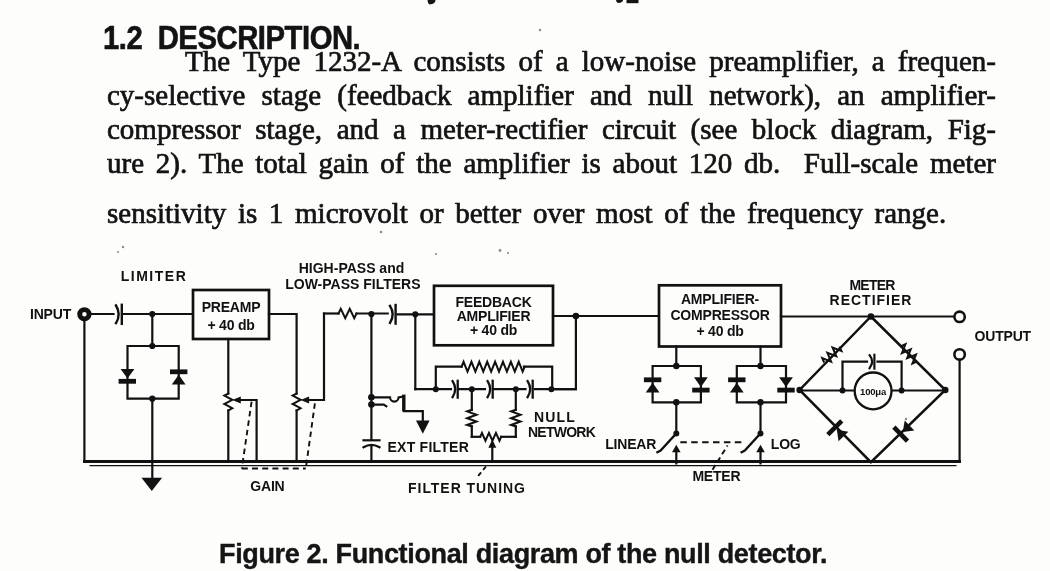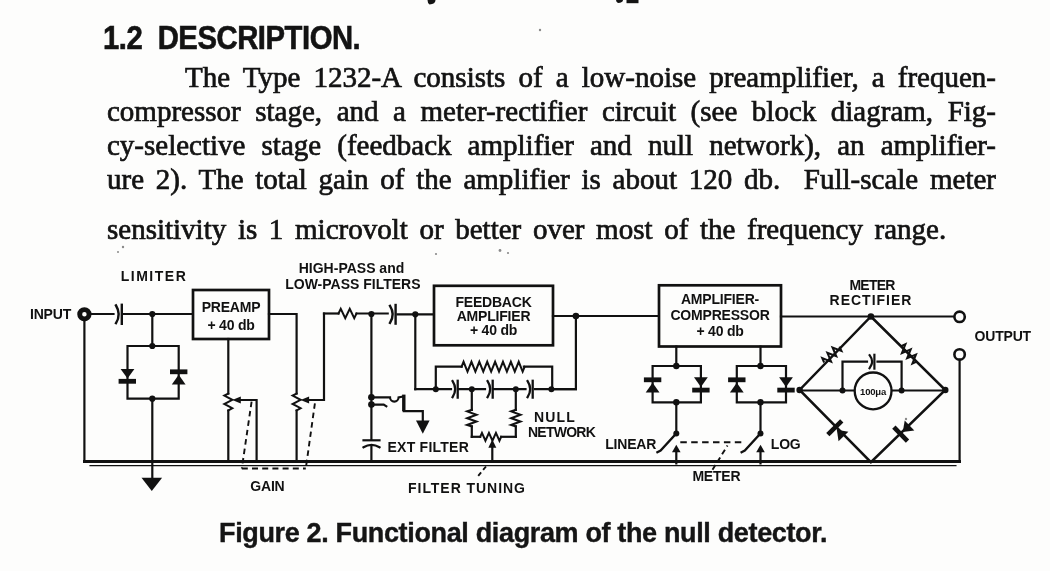--- a/index.html
+++ b/index.html
@@ -1,27 +1,27 @@
 <!DOCTYPE html>
 <html><head>
 <meta charset="utf-8">
 <style>
   html,body{margin:0;padding:0;}
   #page{position:relative;width:1050px;height:571px;background:#fdfdfc;overflow:hidden;
         font-family:"Liberation Sans", sans-serif;color:#111;}
   .h1{position:absolute;left:103px;top:20px;font-family:"Liberation Sans", sans-serif;
       font-weight:bold;font-size:32.5px;letter-spacing:-0.5px;color:#131313;
       -webkit-text-stroke:0.6px #131313;transform:scaleX(0.90);transform-origin:0 0;}
-  .para{position:absolute;left:107px;top:60px;width:889px;
+  .para{position:absolute;left:107px;top:44px;width:889px;
         font-family:"Liberation Serif", serif;font-size:29px;line-height:34px;color:#131313;
         -webkit-text-stroke:0.7px #131313;}
   .para .ln{text-align:justify;text-align-last:justify;white-space:normal;height:34px;}
   .para .ln.first{text-indent:78px;}
   .para .ln.last{text-align-last:left;word-spacing:4.4px;margin-top:16px;}
-  .caption{position:absolute;left:219px;top:518px;font-family:"Liberation Sans", sans-serif;
+  .caption{position:absolute;left:219px;top:539px;font-family:"Liberation Sans", sans-serif;
            font-weight:bold;font-size:27px;color:#151515;letter-spacing:-0.35px;white-space:nowrap;
            -webkit-text-stroke:0.4px #151515;}
   svg{position:absolute;left:0;top:0;}
   svg text{font-family:"Liberation Sans", sans-serif;font-weight:bold;fill:#111;}
 </style>
 </head>
 <body>
 <div id="page">
 
   <svg width="1050" height="571" viewBox="0 0 1050 571">
@@ -252,19 +252,19 @@
       <text x="770.8" y="448.5">LOG</text>
       <text x="716.4" y="481" text-anchor="middle">METER</text>
       <text x="267.4" y="490.7" text-anchor="middle">GAIN</text>
       <text x="467" y="492.5" text-anchor="middle" letter-spacing="0.95">FILTER TUNING</text>
       <text x="873.1" y="394.5" text-anchor="middle" font-size="9.5">100μa</text>
     </g>
   </svg>
   <div class="h1">1.2&nbsp; DESCRIPTION.</div>
   <div class="para">
     <div class="ln first">The Type 1232-A consists of a low-noise preamplifier, a frequen-</div>
+    <div class="ln">cy-selective stage (feedback amplifier and null network), an amplifier-</div>
     <div class="ln">compressor stage, and a meter-rectifier circuit (see block diagram, Fig-</div>
-    <div class="ln">cy-selective stage (feedback amplifier and null network), an amplifier-</div>
     <div class="ln">ure 2). The total gain of the amplifier is about 120 db.&nbsp; Full-scale meter</div>
     <div class="ln last">sensitivity is 1 microvolt or better over most of the frequency range.</div>
   </div>
   <div class="caption">Figure 2. Functional diagram of the null detector.</div>
 </div>
 
 </body></html>

